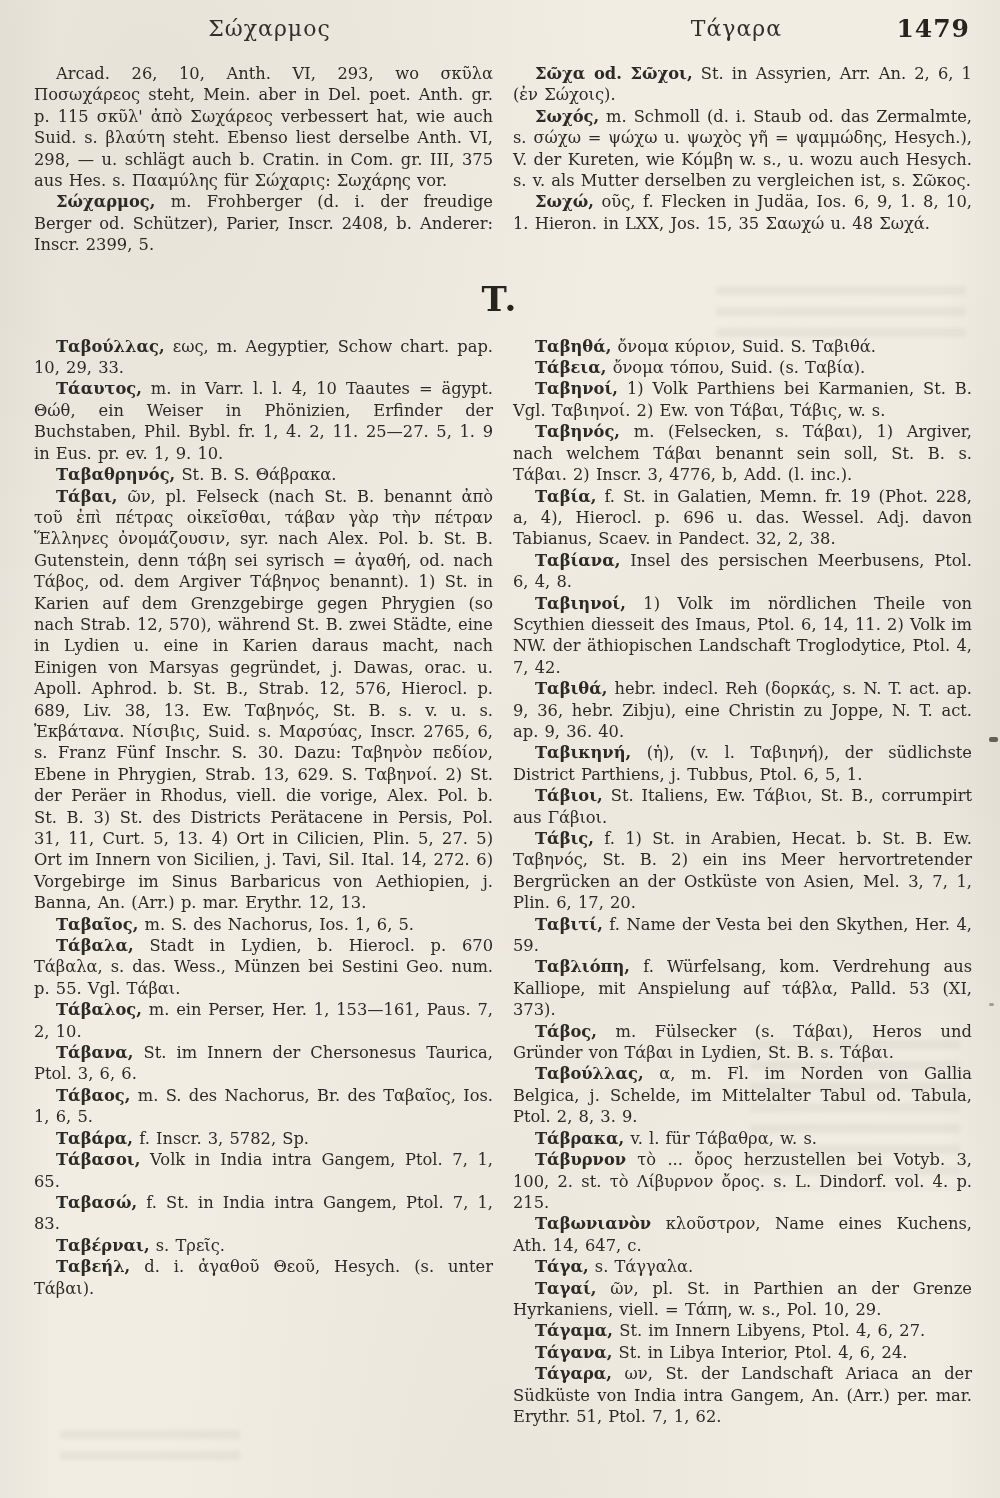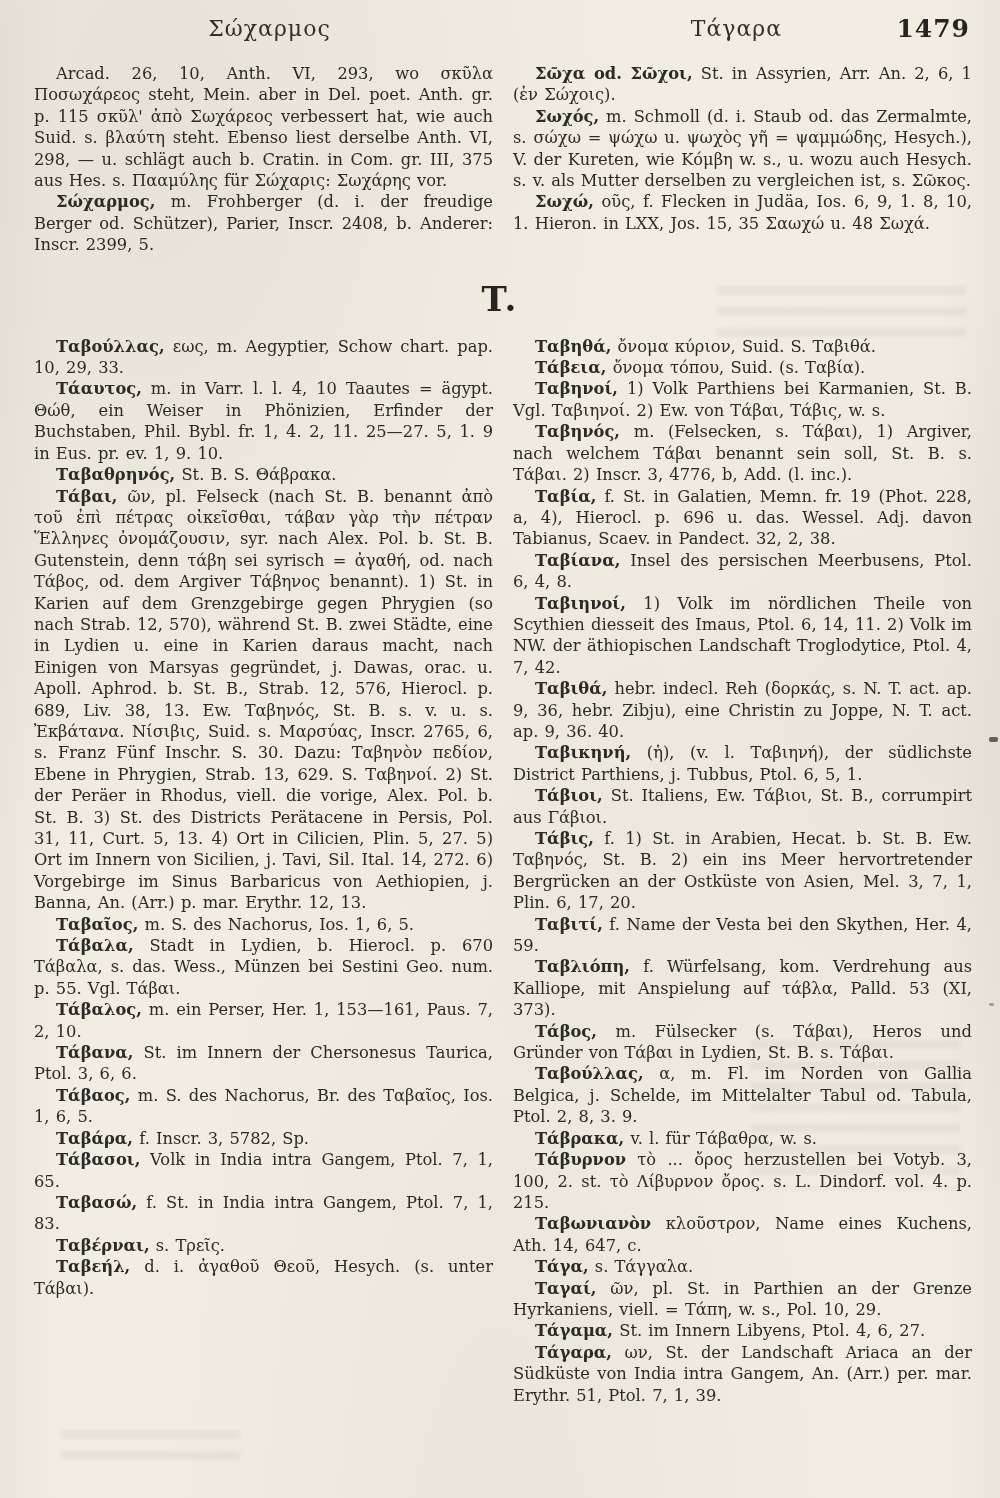--- a/index.html
+++ b/index.html
@@ -189,22 +189,23 @@
         <p class="entry"><span class="head">Τάβυρνον</span> <span class="body">τὸ ... ὄρος herzustellen bei Votyb. 3, 100, 2. st. τὸ Λίβυρνον ὄρος. s. L. Dindorf. vol. 4. p. 215.</span></p>
 
         <p class="entry"><span class="head">Ταβωνιανὸν</span> <span class="body">κλοῦστρον, Name eines Kuchens, Ath. 14, 647, c.</span></p>
 
         <p class="entry"><span class="head">Τάγα,</span> <span class="body">s. Τάγγαλα.</span></p>
 
         <p class="entry"><span class="head">Ταγαί,</span> <span class="body">ῶν, pl. St. in Parthien an der Grenze Hyrkaniens, viell. = Τάπη, w. s., Pol. 10, 29.</span></p>
 
         <p class="entry"><span class="head">Τάγαμα,</span> <span class="body">St. im Innern Libyens, Ptol. 4, 6, 27.</span></p>
 
-
-        <p class="entry"><span class="head">Τάγαρα,</span> <span class="body">ων, St. der Landschaft Ariaca an der Südküste von India intra Gangem, An. (Arr.) per. mar. Erythr. 51, Ptol. 7, 1, 39.</span></p>
+        <p class="entry"><span class="head">Τάγανα,</span> <span class="body">St. in Libya Interior, Ptol. 4, 6, 24.</span></p>
+
+        <p class="entry"><span class="head">Τάγαρα,</span> <span class="body">ων, St. der Landschaft Ariaca an der Südküste von India intra Gangem, An. (Arr.) per. mar. Erythr. 51, Ptol. 7, 1, 62.</span></p>
       </div>
   </section>
 
   <div class="ghost g1"></div>
   <div class="ghost g2"></div>
   <div class="ghost g3"></div>
   <div class="speck s1"></div>
   <div class="speck s2"></div>
 
 </div>

